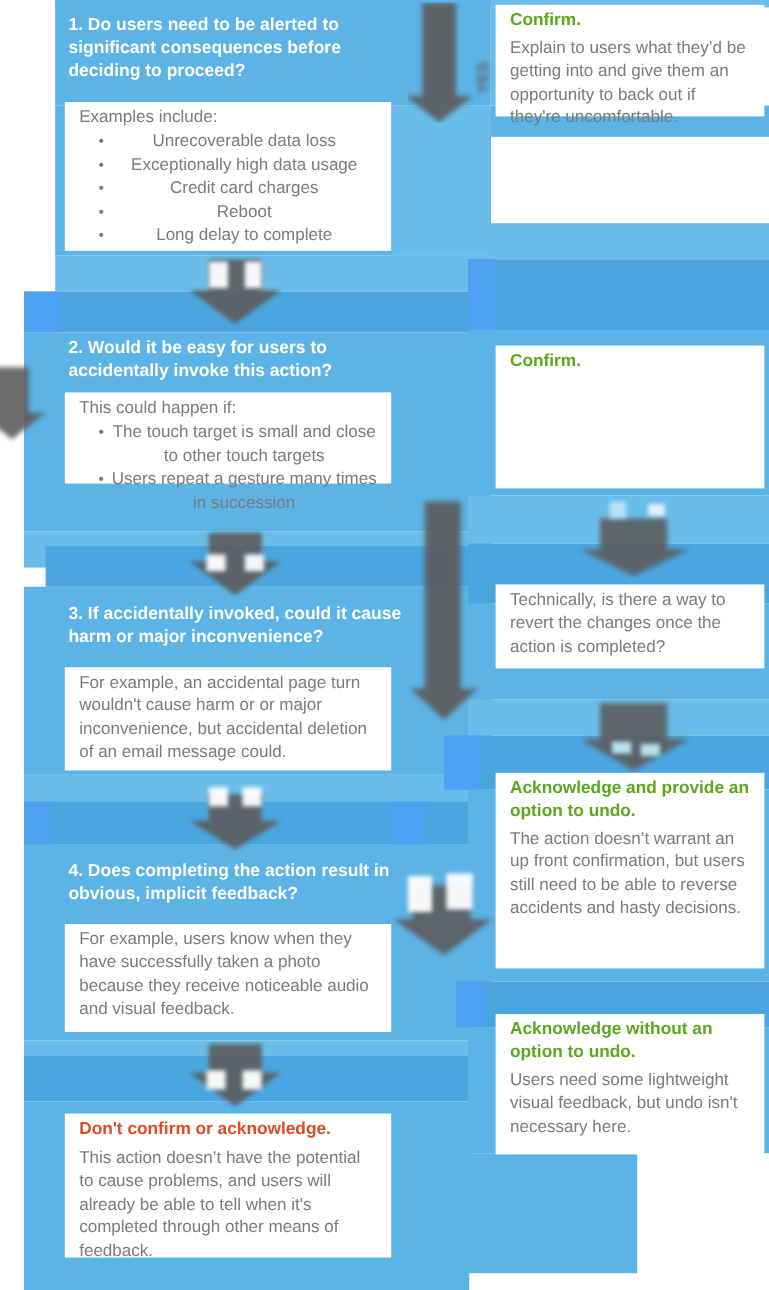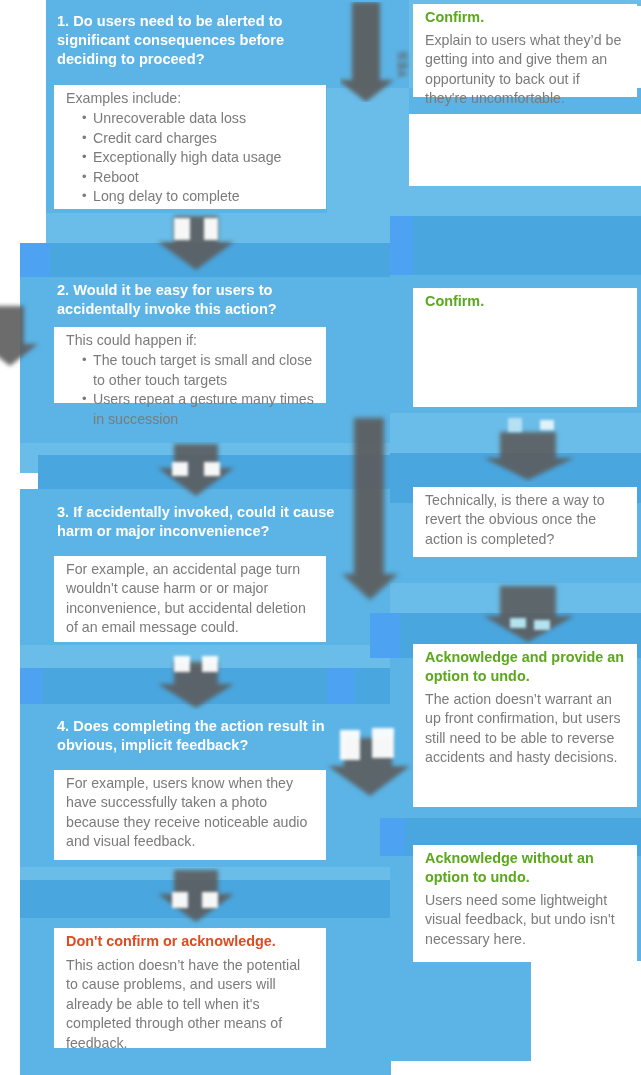--- a/index.html
+++ b/index.html
@@ -47,20 +47,21 @@
   .lead-in{margin:0 0 1px 0;}
   ul.bullets{
     margin:0;
     padding:0 0 0 17px;
     list-style:none;
   }
   ul.bullets li{
     position:relative;
     padding-left:10px;
     margin:0;
+    text-align:center;
   }
   ul.bullets li:before{
     content:"\2022";
     position:absolute;
     left:-1px;
     top:-1px;
     font-size:13px;
     color:#7b7b7b;
   }
 
@@ -255,22 +256,22 @@
 
   <div class="question" style="left:57px; top:503px; width:300px;">3. If accidentally invoked, could it cause harm or major inconvenience?</div>
 
   <div class="question" style="left:57px; top:717px; width:300px;">4. Does completing the action result in obvious, implicit feedback?</div>
 
   <div class="card" style="left:54px; top:85px; width:272px; height:124px;">
     <div class="card-inner body-text">
       <p class="lead-in">Examples include:</p>
       <ul class="bullets">
         <li>Unrecoverable data loss</li>
+        <li>Exceptionally high data usage</li>
         <li>Credit card charges</li>
-        <li>Exceptionally high data usage</li>
         <li>Reboot</li>
         <li>Long delay to complete</li>
       </ul>
     </div>
   </div>
 
   <div class="card" style="left:54px; top:327px; width:272px; height:76px;">
     <div class="card-inner body-text">
       <p class="lead-in">This could happen if:</p>
       <ul class="bullets">
@@ -307,21 +308,21 @@
   </div>
 
   <div class="card" style="left:413px; top:288px; width:224px; height:119px;">
     <div class="card-inner body-text">
       <p class="head-green">Confirm.</p>
     </div>
   </div>
 
   <div class="card" style="left:413px; top:487px; width:224px; height:70px;">
     <div class="card-inner body-text">
-      <p class="para">Technically, is there a way to revert the obvious once the action is completed?</p>
+      <p class="para">Technically, is there a way to revert the changes once the action is completed?</p>
     </div>
   </div>
 
   <div class="card" style="left:413px; top:644px; width:224px; height:163px;">
     <div class="card-inner body-text">
       <p class="head-green">Acknowledge and provide an option to undo.</p>
       <p class="para">The action doesn’t warrant an up front confirmation, but users still need to be able to reverse accidents and hasty decisions.</p>
     </div>
   </div>
 

